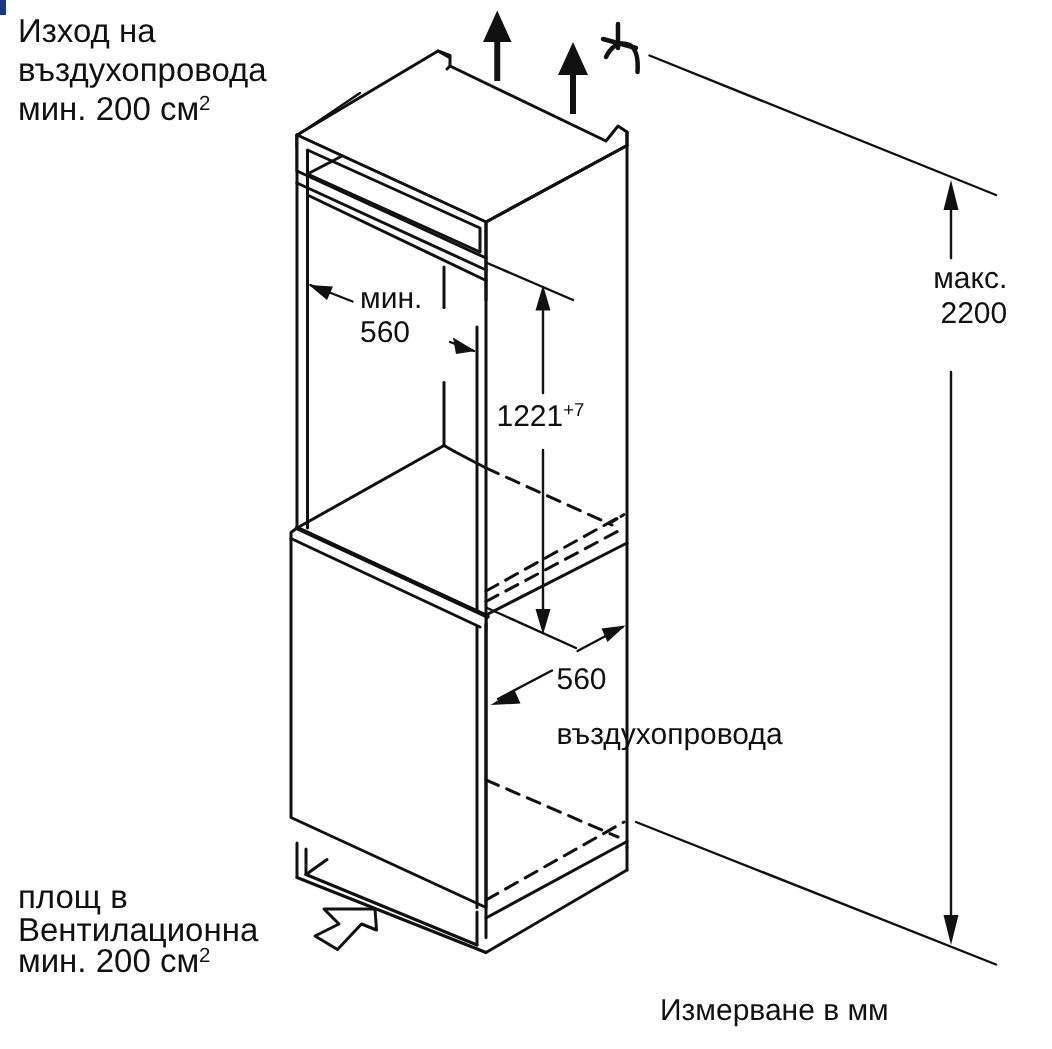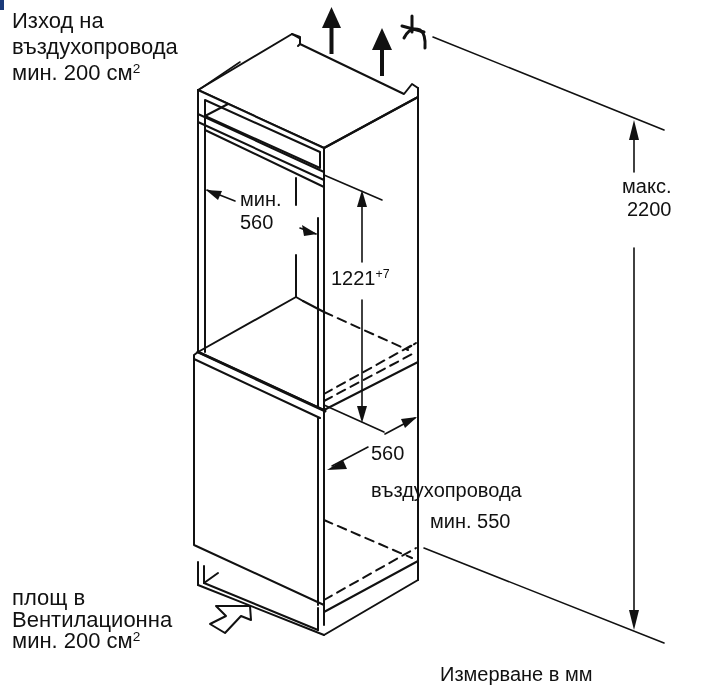--- a/index.html
+++ b/index.html
@@ -160,21 +160,20 @@
 
   <div class="lbl l26" style="left:331px; top:268px;"><span>1221</span><sup>+7</sup></div>
 
   <div class="lbl l26" style="left:601px; top:176px;text-align:right;">
     <div>макс.</div>
     <div style="margin-top:3px;margin-left:26px;">2200</div>
   </div>
 
   <div class="lbl l26" style="left:371px; top:443px;">560</div>
   <div class="lbl l26" style="left:371px; top:480px;">въздухопровода</div>
-  <div class="lbl l26" style="left:430px; top:511px;">мин. 550</div>
 
   <div class="lbl l22" style="left:12px; top:588px;">
     <div style="margin-top:-1px;">площ в</div>
     <div>Вентилационна</div>
     <div style="margin-top:-1px;"><span>мин. 200 см</span><sup>2</sup></div>
   </div>
 
   <div class="lbl l26" style="left:440px; top:664px;">Измерване в мм</div>
 </div>
 

